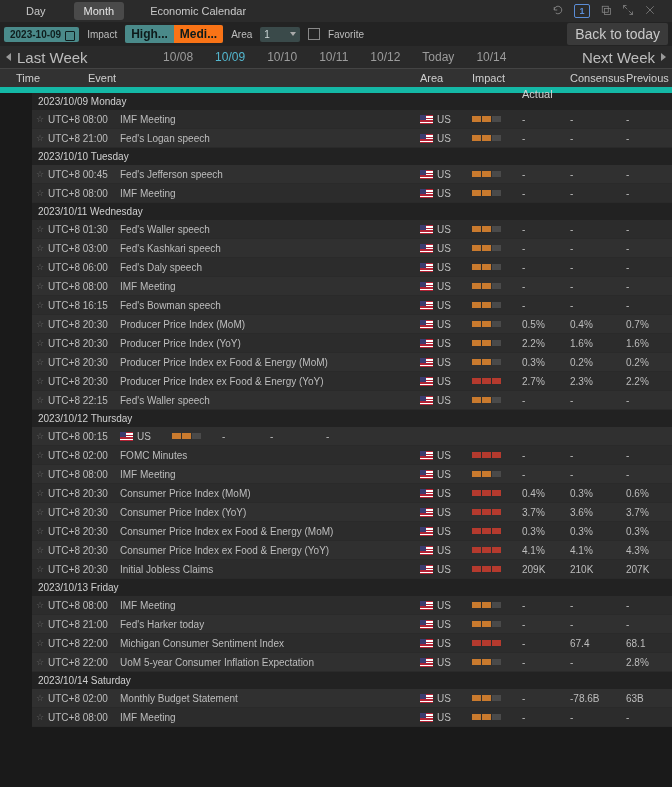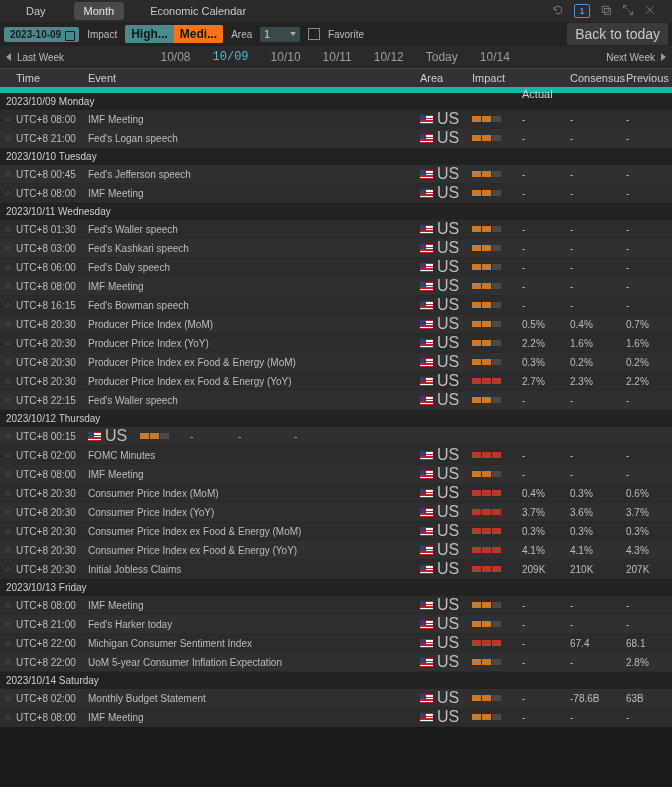--- a/index.html
+++ b/index.html
@@ -19,51 +19,51 @@
   .pill.h{background:#4a8a8a;}
   .pill.m{background:#f97316;}
   .selwrap{background:#3a4a4a;color:#cfd8d8;padding:2px 4px;border-radius:2px;display:flex;align-items:center;gap:20px;font-size:10px;}
   .caret{width:0;height:0;border-left:3px solid transparent;border-right:3px solid transparent;border-top:4px solid #aaa;}
   .chk{width:10px;height:10px;border:1px solid #888;display:inline-block;}
   .back{margin-left:auto;background:#3a3a3a;color:#c8c8c8;padding:3px 8px;border-radius:2px;font-size:14px;}
   .navbar{display:flex;align-items:center;height:22px;background:#2a2a2a;padding:0 6px;}
   .navbar .arrow{width:0;height:0;border-top:4px solid transparent;border-bottom:4px solid transparent;}
   .arrow.l{border-right:5px solid #999;margin-right:6px;}
   .arrow.r{border-left:5px solid #999;margin-left:6px;}
-  .navlbl{color:#bdbdbd;font-size:10px;}
+  .navlbl{color:#bdbdbd;font-size:15px;}
   .dates{flex:1;display:flex;justify-content:center;gap:22px;}
   .d{color:#9c9c9c;font-size:12px;}
-  .d.sel{color:#53b7cf;font-family:Liberation Mono, monospace;}
+  .d.sel{color:#53b7cf;}
   .hdr{display:flex;background:#323232;height:18px;align-items:center;color:#cfcfcf;border-top:1px solid #444;border-bottom:6px solid #14b8a6;}
   .c-star{width:16px;}
   .c-time{width:72px;}
   .c-event{flex:1;}
   .c-area{width:52px;}
   .c-impact{width:50px;}
   .c-actual{width:48px;margin-top:32px;}
   .c-cons{width:56px;}
   .c-prev{width:46px;}
   .dayhdr{background:#222;color:#d0d0d0;padding:3px 6px;font-size:10px;}
   .row{display:flex;align-items:center;height:18px;border-bottom:1px solid #2a2a2a;background:#303030;}
   .row:nth-child(even){background:#2c2c2c;}
   .star{width:16px;text-align:center;color:#666;font-size:9px;}
   .tcell{width:72px;color:#bdbdbd;font-size:10px;}
   .ecell{flex:1;color:#bdbdbd;font-size:10px;overflow:hidden;white-space:nowrap;}
-  .acell{width:52px;display:flex;align-items:center;gap:4px;font-size:16px;color:#bdbdbd;}
+  .acell{width:52px;display:flex;align-items:center;gap:4px;font-size:10px;color:#bdbdbd;}
   .flag{width:13px;height:9px;display:inline-block;background:linear-gradient(#b22234 0 15%,#fff 15% 30%,#b22234 30% 45%,#fff 45% 60%,#b22234 60% 75%,#fff 75% 90%,#b22234 90%);position:relative;}
   .flag::before{content:'';position:absolute;left:0;top:0;width:6px;height:5px;background:#3c3b6e;}
   .icell{width:50px;display:flex;gap:1px;}
   .bar{width:9px;height:6px;background:#4a4a4a;}
   .bar.on-o{background:#c97a2e;}
   .bar.on-r{background:#b53a2e;}
   .numcell{color:#bdbdbd;font-size:10px;}
   .vact{width:48px;}
   .vcon{width:56px;}
   .vprv{width:46px;}
-  .rows{overflow:hidden;}
+  .rows{overflow:hidden;padding-left:32px;}
 </style>
 </head>
 <body>
 
 <div class="topbar">
   <div class="tab">Day</div>
   <div class="tab active">Month</div>
   <div class="calname">Economic Calendar</div>
   <div class="topicons">
     <span><svg viewBox="0 0 16 16">

